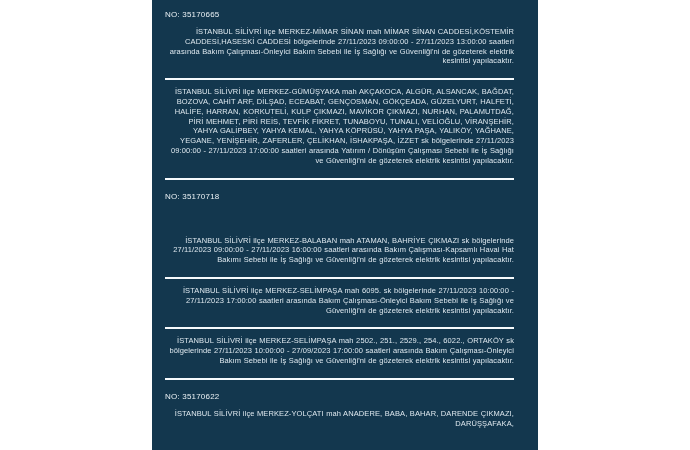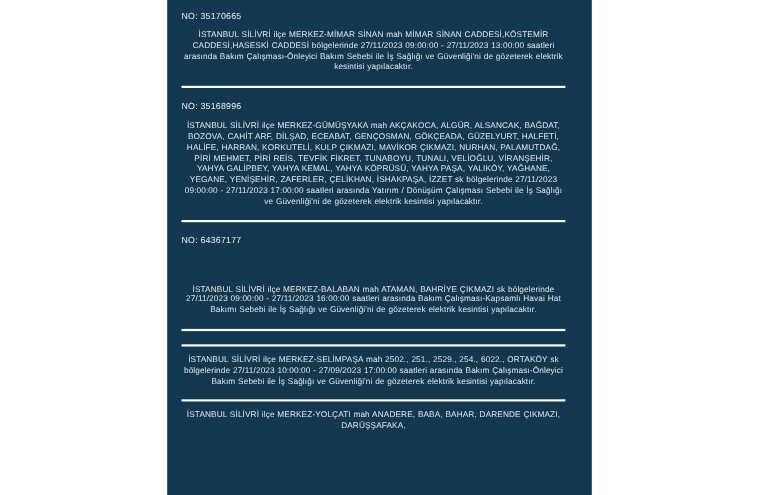--- a/index.html
+++ b/index.html
@@ -37,21 +37,21 @@
     color: #E9F0F4;
     white-space: nowrap;
   }
   .notice-block.first .notice-number { margin-top: 4px; }
   .notice-text {
     margin: 7px 0 0 0;
     font-size: 7.5px;
     line-height: 9.8px;
     letter-spacing: 0.1px;
     color: #DDE7EE;
-    text-align: center;
+    text-align: right;
     word-spacing: 0.3px;
   }
   .notice-divider {
     height: 2px;
     background: #F6FAFC;
     margin: 12px 0 0 0;
     border: none;
   }
 </style>
 </head>
@@ -60,38 +60,39 @@
 <div class="page">
   <div class="notice-panel" style="background: rgb(19, 55, 78);">
 
     <div class="notice-block first">
       <div class="notice-number">NO: 35170665</div>
       <p class="notice-text" style="color: rgb(221, 231, 238);">İSTANBUL SİLİVRİ ilçe MERKEZ-MİMAR SİNAN mah MİMAR SİNAN CADDESİ,KÖSTEMİR CADDESİ,HASESKİ CADDESİ bölgelerinde 27/11/2023 09:00:00 - 27/11/2023 13:00:00 saatleri arasında Bakım Çalışması-Önleyici Bakım Sebebi ile İş Sağlığı ve Güvenliği'ni de gözeterek elektrik kesintisi yapılacaktır.</p>
       <div class="notice-divider" style="background: rgb(246, 250, 252);"></div>
     </div>
 
     <div class="notice-block">
-      <div class="notice-number">NO: 35168996</div>
       <p class="notice-text" style="color: rgb(221, 231, 238);">İSTANBUL SİLİVRİ ilçe MERKEZ-GÜMÜŞYAKA mah AKÇAKOCA, ALGÜR, ALSANCAK, BAĞDAT, BOZOVA, CAHİT ARF, DİLŞAD, ECEABAT, GENÇOSMAN, GÖKÇEADA, GÜZELYURT, HALFETİ, HALİFE, HARRAN, KORKUTELİ, KULP ÇIKMAZI, MAVİKOR ÇIKMAZI, NURHAN, PALAMUTDAĞ, PİRİ MEHMET, PİRİ REİS, TEVFİK FİKRET, TUNABOYU, TUNALI, VELİOĞLU, VİRANŞEHİR, YAHYA GALİPBEY, YAHYA KEMAL, YAHYA KÖPRÜSÜ, YAHYA PAŞA, YALIKÖY, YAĞHANE, YEGANE, YENİŞEHİR, ZAFERLER, ÇELİKHAN, İSHAKPAŞA, İZZET sk bölgelerinde 27/11/2023 09:00:00 - 27/11/2023 17:00:00 saatleri arasında Yatırım / Dönüşüm Çalışması Sebebi ile İş Sağlığı ve Güvenliği'ni de gözeterek elektrik kesintisi yapılacaktır.</p>
       <div class="notice-divider" style="background: rgb(246, 250, 252);"></div>
     </div>
 
     <div class="notice-block">
-      <div class="notice-number">NO: 64367177</div>
+      <div class="notice-number">NO: 35170718</div>
       <p class="notice-text" style="color: rgb(221, 231, 238); margin-top: 34px;">İSTANBUL SİLİVRİ ilçe MERKEZ-BALABAN mah ATAMAN, BAHRİYE ÇIKMAZI sk bölgelerinde 27/11/2023 09:00:00 - 27/11/2023 16:00:00 saatleri arasında Bakım Çalışması-Kapsamlı Havai Hat Bakımı Sebebi ile İş Sağlığı ve Güvenliği'ni de gözeterek elektrik kesintisi yapılacaktır.</p>
       <div class="notice-divider" style="background: rgb(246, 250, 252);"></div>
     </div>
 
     <div class="notice-block">
+      <p class="notice-text" style="color: rgb(221, 231, 238);">İSTANBUL SİLİVRİ ilçe MERKEZ-SELİMPAŞA mah 6095. sk bölgelerinde 27/11/2023 10:00:00 - 27/11/2023 17:00:00 saatleri arasında Bakım Çalışması-Önleyici Bakım Sebebi ile İş Sağlığı ve Güvenliği'ni de gözeterek elektrik kesintisi yapılacaktır.</p>
       <div class="notice-divider" style="background: rgb(246, 250, 252);"></div>
     </div>
 
     <div class="notice-block">
       <p class="notice-text" style="color: rgb(221, 231, 238);">İSTANBUL SİLİVRİ ilçe MERKEZ-SELİMPAŞA mah 2502., 251., 2529., 254., 6022., ORTAKÖY sk bölgelerinde 27/11/2023 10:00:00 - 27/09/2023 17:00:00 saatleri arasında Bakım Çalışması-Önleyici Bakım Sebebi ile İş Sağlığı ve Güvenliği'ni de gözeterek elektrik kesintisi yapılacaktır.</p>
       <div class="notice-divider" style="background: rgb(246, 250, 252);"></div>
     </div>
 
     <div class="notice-block">
+      <div class="notice-number">NO: 35170622</div>
       <p class="notice-text" style="color: rgb(221, 231, 238);">İSTANBUL SİLİVRİ ilçe MERKEZ-YOLÇATI mah ANADERE, BABA, BAHAR, DARENDE ÇIKMAZI, DARÜŞŞAFAKA,</p>
     </div>
 
   </div>
 </div>
 
 </body></html>

